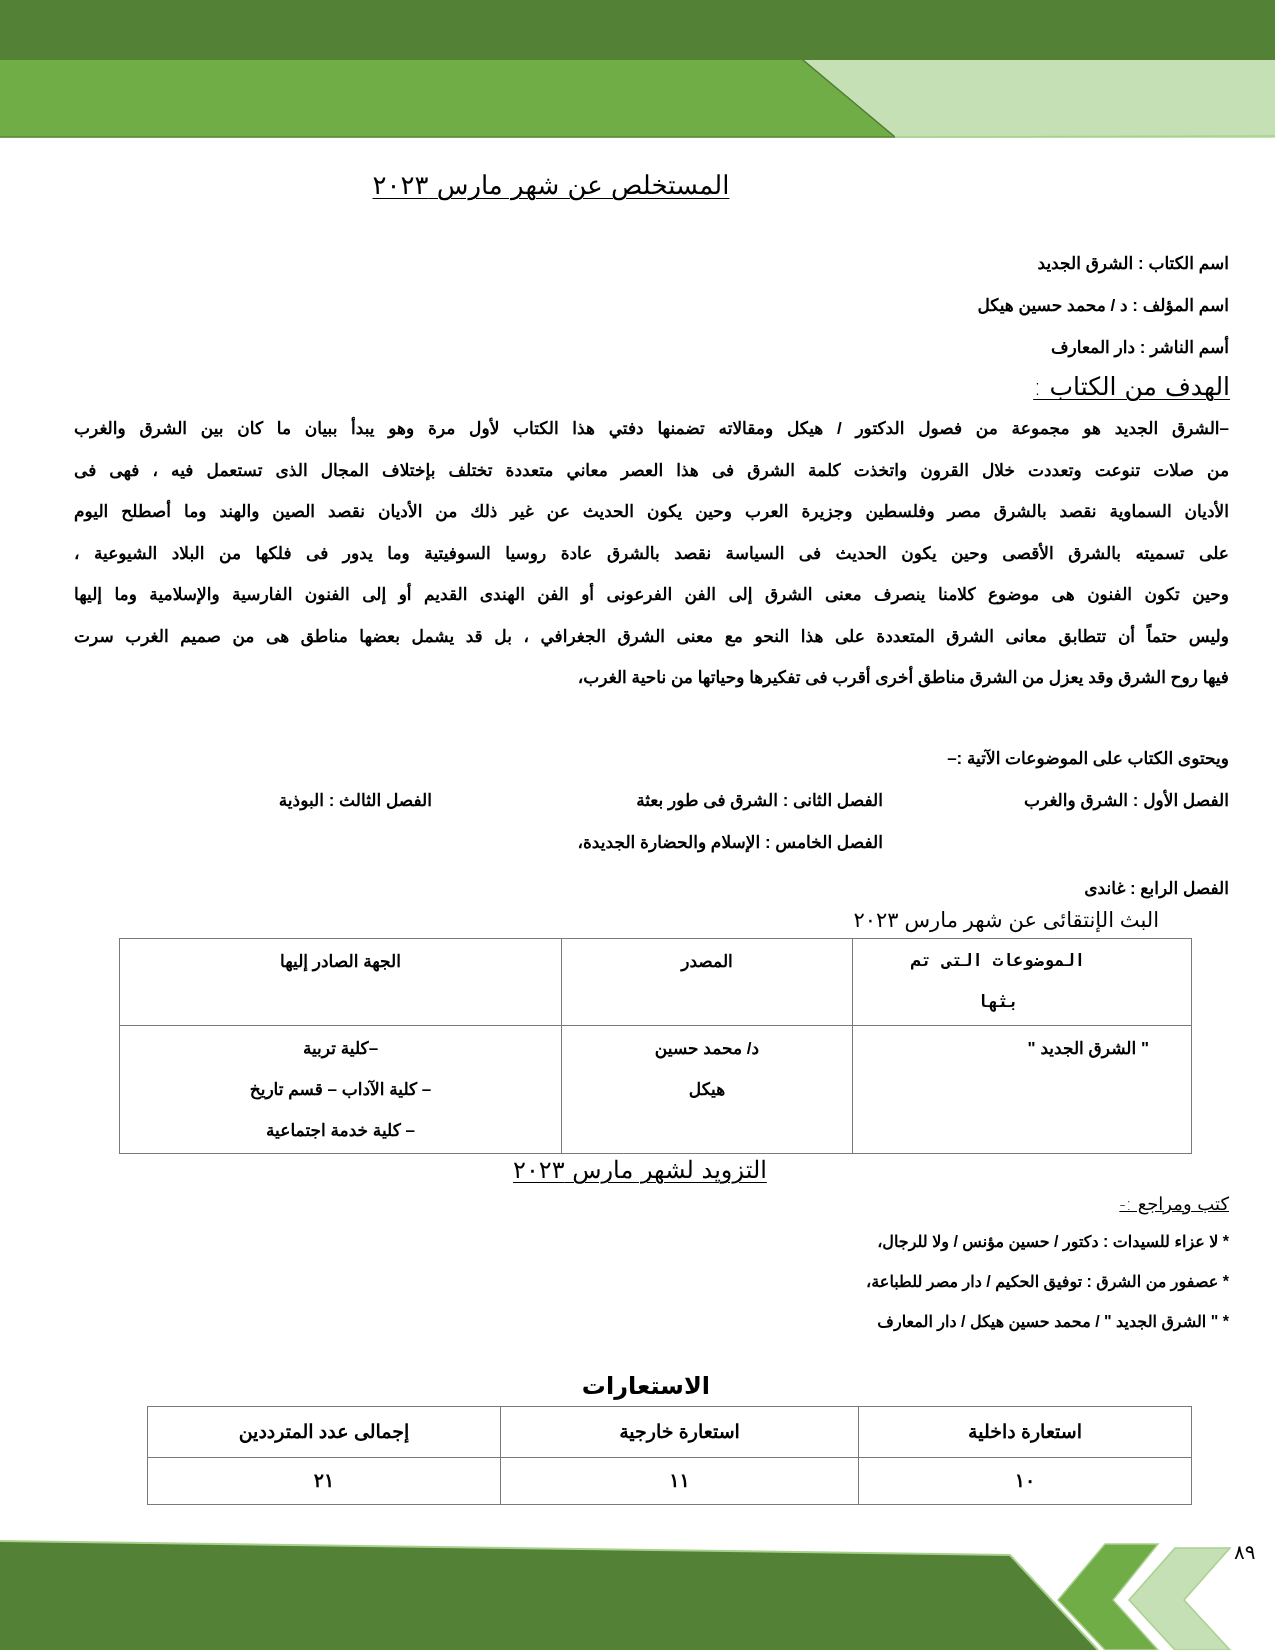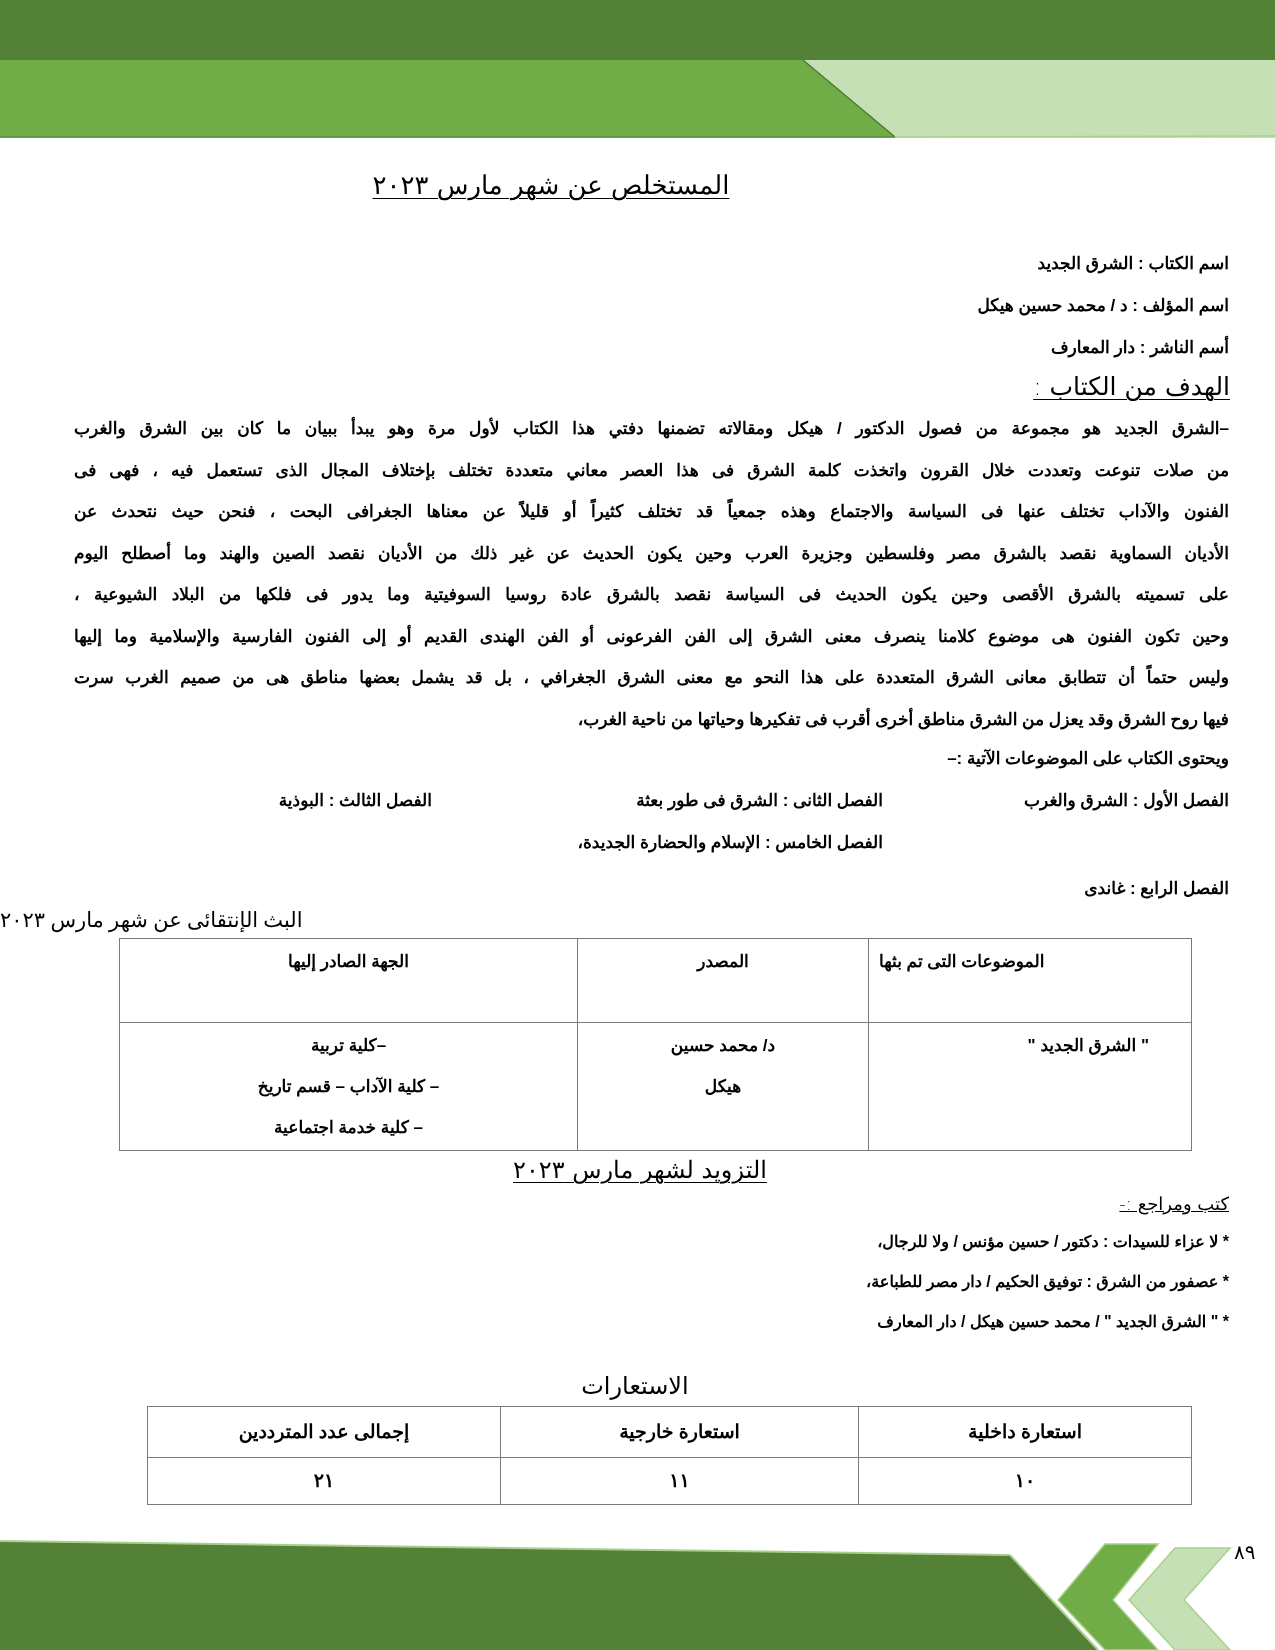--- a/index.html
+++ b/index.html
@@ -41,42 +41,41 @@
   <div class="info-line">اسم الكتاب : الشرق الجديد</div>
   <div class="info-line">اسم المؤلف : د / محمد حسين هيكل</div>
   <div class="info-line">أسم الناشر : دار المعارف</div>
 </div>
 
 <div class="abs rtl title-u" style="right:45px;top:372px;font-size:25px;">الهدف من الكتاب :</div>
 
 <div class="abs rtl bold para" style="left:74px;right:46px;top:408px;">
   <span class="line">–الشرق الجديد هو مجموعة من فصول الدكتور / هيكل ومقالاته تضمنها دفتي هذا الكتاب لأول مرة وهو يبدأ ببيان ما كان بين الشرق والغرب</span>
   <span class="line">من صلات تنوعت وتعددت خلال القرون واتخذت كلمة الشرق فى هذا العصر معاني متعددة تختلف بإختلاف المجال الذى تستعمل فيه ، فهى فى</span>
-  <span class="line">الفنون والآداب تختلف عنها فى السياسة والاجتماع وهذه جمعياً  قد تختلف كثيراً أو قليلاً عن معناها الجغرافى البحت ، فنحن حيث نتحدث عن</span>
   <span class="line">الأديان السماوية نقصد بالشرق مصر وفلسطين وجزيرة العرب وحين يكون الحديث عن غير ذلك من الأديان نقصد الصين والهند وما أصطلح اليوم</span>
   <span class="line">على تسميته بالشرق الأقصى وحين يكون الحديث فى السياسة نقصد بالشرق عادة روسيا السوفيتية وما يدور فى فلكها من البلاد الشيوعية ،</span>
   <span class="line">وحين تكون الفنون هى موضوع كلامنا ينصرف معنى الشرق إلى الفن الفرعونى أو الفن الهندى القديم أو إلى الفنون الفارسية والإسلامية وما إليها</span>
   <span class="line">وليس حتماً أن تتطابق معانى الشرق المتعددة على هذا النحو مع معنى الشرق الجغرافي ، بل قد يشمل بعضها مناطق هى من صميم الغرب سرت</span>
   <span class="line last">فيها روح الشرق وقد يعزل من الشرق مناطق أخرى أقرب فى تفكيرها وحياتها من ناحية الغرب،</span>
 </div>
 
 <div class="abs rtl bold chap" style="right:46px;top:748px;">ويحتوى الكتاب على الموضوعات الآتية :–</div>
 
 <div class="abs rtl bold chap" style="right:46px;top:790px;">الفصل الأول : الشرق والغرب</div>
 <div class="abs rtl bold chap" style="right:392px;top:790px;">الفصل الثانى : الشرق فى طور بعثة</div>
 <div class="abs rtl bold chap" style="right:843px;top:790px;">الفصل الثالث : البوذية</div>
 <div class="abs rtl bold chap" style="right:46px;top:832px;margin-top:46px;">الفصل الرابع : غاندى</div>
 <div class="abs rtl bold chap" style="right:392px;top:832px;">الفصل الخامس : الإسلام والحضارة الجديدة،</div>
 
-<div class="abs" style="left:0;width:1159px;top:908px;text-align:left;font-size:21px;font-weight:300;direction:rtl;font-family:Liberation Serif, serif;letter-spacing:-0.5px;">البث الإنتقائى عن شهر مارس ٢٠٢٣</div>
+<div class="abs" style="left:0;width:1159px;top:908px;text-align:right;font-size:21px;font-weight:300;direction:rtl;font-family:Liberation Sans, sans-serif;letter-spacing:-0.5px;">البث الإنتقائى عن شهر مارس ٢٠٢٣</div>
 
 <table class="abs t1 bold rtl" style="left:119px;top:938px;width:1073px;direction:rtl;">
   <tbody>
       <tr style="height:84px;">
-    <td style="width:270px;text-align:left;padding-right:42px;">
+    <td style="width:270px;text-align:center;padding-right:58px;font-family:Liberation Mono, monospace;">
       <span style="display:inline-block;width:180px;white-space:normal;">الموضوعات التى تم بثها</span>
     </td>
     <td style="width:270px;">المصدر</td>
     <td>الجهة الصادر إليها</td>
   </tr>
   <tr style="height:124px;">
     <td style="text-align:right;padding-right:42px;">" الشرق الجديد "</td>
     <td>
       <div>د/ محمد حسين</div>
       <div>هيكل</div>
@@ -93,21 +92,21 @@
 <div class="abs title-u" style="left:513px;top:1156px;font-size:24px;direction:rtl;">التزويد لشهر مارس ٢٠٢٣</div>
 
 <div class="abs rtl" style="right:46px;top:1193px;font-size:18px;text-decoration:underline;font-weight:300;">كتب ومراجع :-</div>
 
 <div class="abs rtl bold" style="right:46px;top:1222px;width:700px;">
   <div class="info-line" style="font-size:16px;height:40px;line-height:40px;">* لا عزاء للسيدات : دكتور / حسين مؤنس / ولا للرجال،</div>
   <div class="info-line" style="font-size:16px;height:40px;line-height:40px;">*  عصفور من الشرق : توفيق الحكيم / دار مصر للطباعة،</div>
   <div class="info-line" style="font-size:16px;height:40px;line-height:40px;">*  " الشرق الجديد " / محمد حسين هيكل / دار المعارف</div>
 </div>
 
-<div class="abs" style="left:560px;width:150px;top:1372px;text-align:center;font-size:24px;font-weight:400;direction:rtl;">الاستعارات</div>
+<div class="abs" style="left:560px;width:150px;top:1372px;font-size:24px;font-weight:700;direction:rtl;">الاستعارات</div>
 
 <table class="abs t2 bold" style="left:147px;top:1406px;width:1045px;direction:rtl;">
   <tbody>
       <tr>
     <td style="width:330px;line-height:48px;border-radius:8px;">استعارة داخلية</td>
     <td style="width:355px;line-height:48px;">استعارة خارجية</td>
     <td style="line-height:48px;">إجمالى عدد المترددين</td>
   </tr>
   <tr>
     <td style="line-height:44px;height:44px;">١٠</td>

